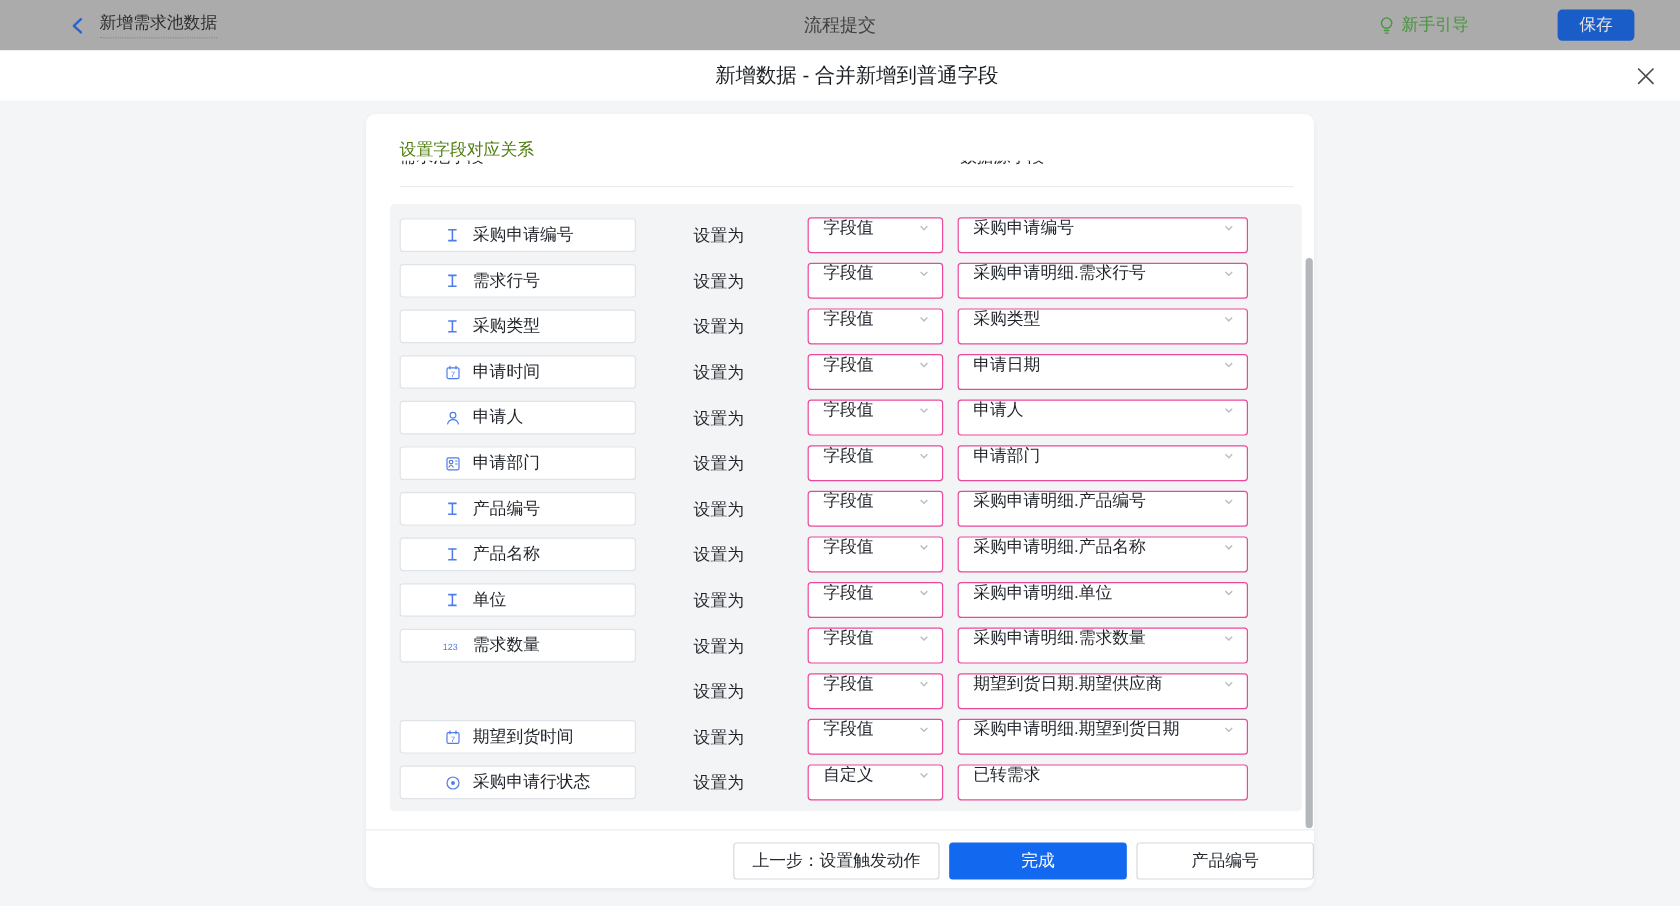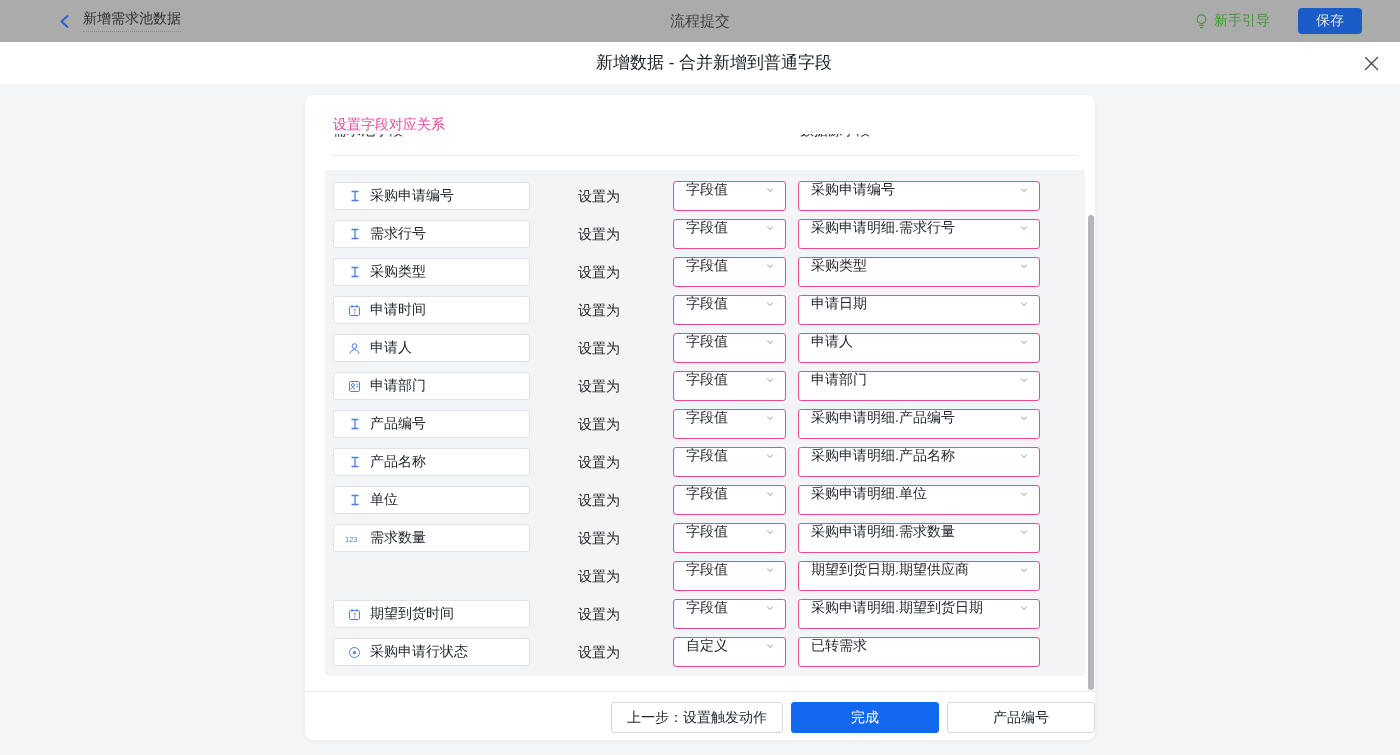--- a/index.html
+++ b/index.html
@@ -10,50 +10,50 @@
   .topbar { position:absolute; left:0; top:0; width:1400px; height:42px;
     background:#ababab; display:flex; align-items:center; }
   .tb-left { display:flex; align-items:center; margin-left:58px; gap:12px; }
   .tb-back-label { font-size:14px; color:#2e2e2e; padding-bottom:3px;
     border-bottom:1px dotted #8a8a8a; cursor:pointer; }
   .tb-title { position:absolute; left:0; right:0; text-align:center;
     font-size:15px; color:#424242; }
   .tb-right { position:absolute; right:38px; display:flex; align-items:center; gap:28px; }
   .tb-guide { display:flex; align-items:center; gap:5px; font-size:14px; color:#46953f; cursor:pointer; }
   .tb-save { width:64px; height:26px; background:#1a5dc8; color:#e3e3e3;
-    border:none; border-radius:4px; font-size:14px; cursor:pointer; }
+    border:none; border-radius:4px; font-size:14px; cursor:pointer;margin-left:46px; }
 
   
   .dlg-header { position:absolute; left:0; top:42px; width:1400px; height:42px;
     background:#ffffff; }
   .dlg-title { position:absolute; left:0; right:0; top:0; height:42px;
     line-height:42px; text-align:center; font-size:17px; color:#1b1f24;padding-left:28px; }
   .dlg-close { position:absolute; right:20px; top:12px; width:18px; height:18px;
     cursor:pointer; display:flex; align-items:center; justify-content:center; }
 
   
   .content { position:absolute; left:0; top:84px; width:1400px; height:671px; background:#f4f5f6; }
   .card { position:absolute; left:305px; top:11px; width:790px; height:645px;
     background:#ffffff; border-radius:8px; box-shadow:0 1px 4px rgba(0,0,0,0.05); }
-  .card-title { position:absolute; left:28px; top:21px; font-size:14px; color:#ec4899; }
+  .card-title { position:absolute; left:28px; top:21px; font-size:14px; color:#4d7c0f; }
 
   .scroll-head { position:absolute; left:28px; top:39px; width:745px; height:9px; overflow:hidden; }
   .scroll-head span { position:absolute; top:-12px; font-size:14px; color:#1f2329; white-space:nowrap; }
   .scroll-head .h-left { left:0; }
   .scroll-head .h-right { left:467px; }
   .head-divider { position:absolute; left:28px; top:60px; width:745px; height:1px; background:#ebedf0; }
 
   .rows-panel { position:absolute; left:20px; top:75px; width:760px; height:506px;
     background:#f3f4f6; border-radius:4px; padding-top:7px; overflow:hidden; }
   .map-row { position:relative; height:38px; }
   .field-box { position:absolute; left:8px; top:5px; width:197px; height:28px;
     background:#fff; border:1px solid #e0e3e8; border-radius:3px;
     display:flex; align-items:center; padding:0 10px 0 11px; gap:9px;
     font-size:14px; color:#1f2329; cursor:pointer; }
-  .ficon { display:flex; align-items:center; width:16px; justify-content:flex-end; flex:none; }
+  .ficon { display:flex; align-items:center; width:16px; justify-content:center; flex:none;margin-left:24px; }
   .flabel { white-space:nowrap; overflow:hidden; }
   .setas { position:absolute; left:253px; top:0; height:38px; line-height:38px;
     font-size:14px; color:#1f2329; }
   .sel { position:absolute; top:4px; height:30px; background:#fff;
     border:1px solid #ec4899; border-radius:3px; display:flex; align-items:center;
     justify-content:space-between; padding:0 10px 12px 12px; font-size:14px; color:#1f2329;
     cursor:pointer; }
   .sel-mode { left:348px; width:113px; }
   .sel-target { left:473px; width:242px; }
   .sel .slabel { white-space:nowrap; overflow:hidden; }

